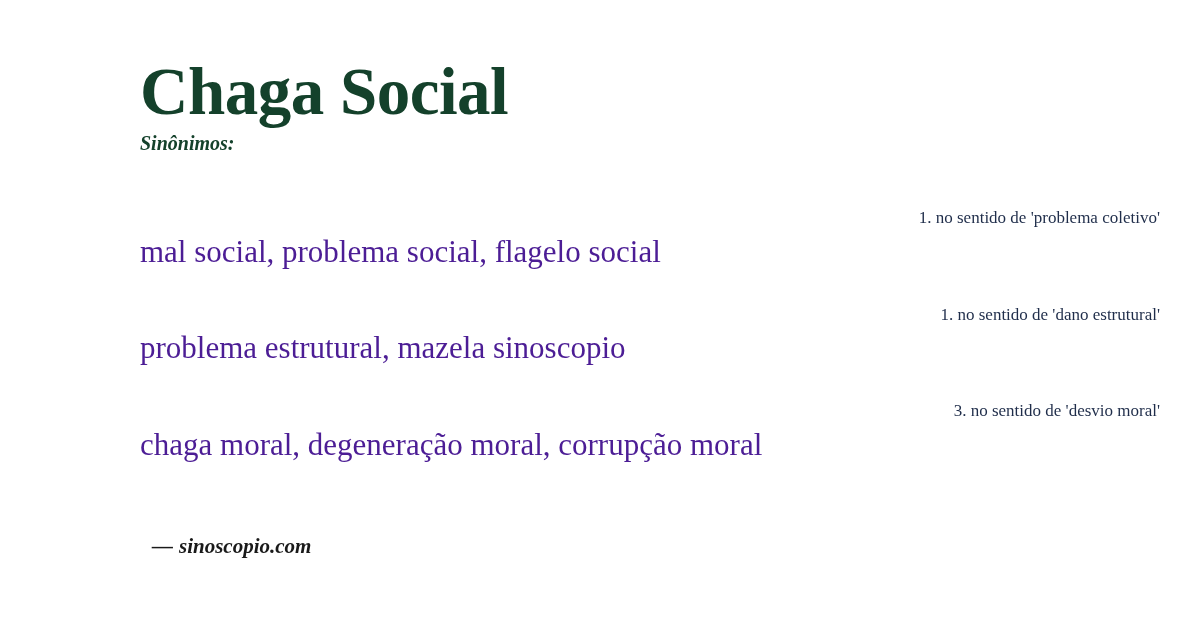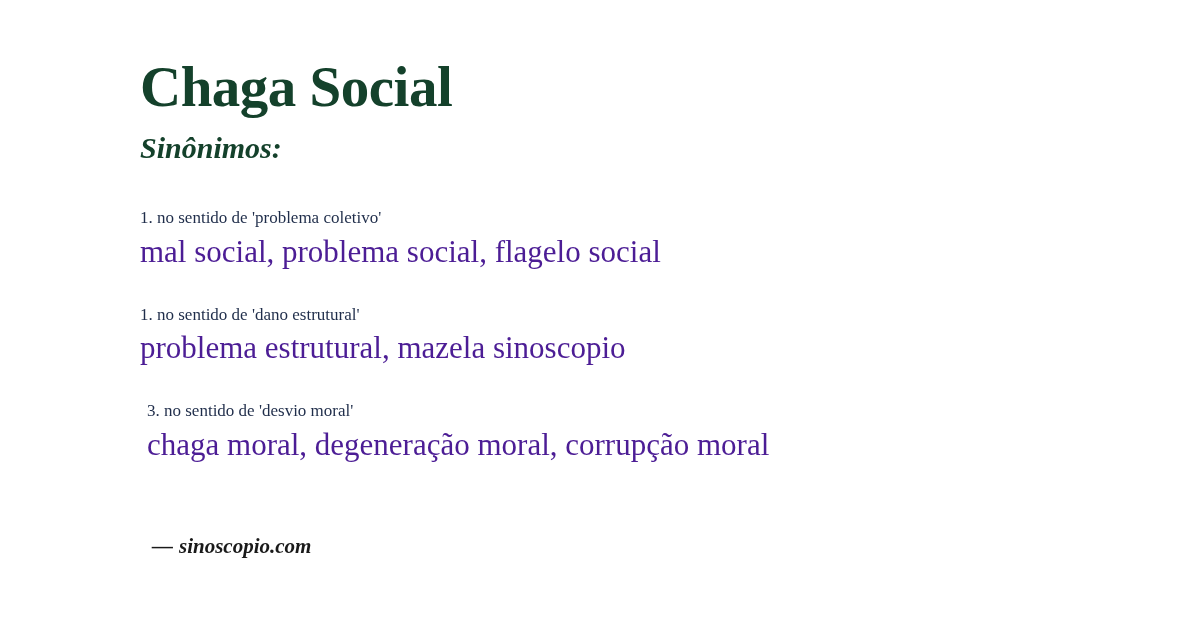--- a/index.html
+++ b/index.html
@@ -27,37 +27,37 @@
   }
 
   
   .title {
     position: absolute;
     left: 0;
     top: 58px;
     margin: 0;
     font-family: "Liberation Serif", "DejaVu Serif", serif;
     font-weight: 700;
-    font-size: 57px;
+    font-size: 67px;
     line-height: 1.0;
     letter-spacing: -0.5px;
     color: #14412b;
     white-space: nowrap;
   }
 
   
   .subtitle {
     position: absolute;
     left: 0;
     top: 133px;
     margin: 0;
     font-family: "Liberation Serif", "DejaVu Serif", serif;
     font-weight: 700;
     font-style: italic;
-    font-size: 30px;
+    font-size: 20px;
     line-height: 1.0;
     color: #14412b;
     white-space: nowrap;
   }
 
   
   .senses {
     position: absolute;
     left: 0;
     top: 207px;
@@ -65,30 +65,30 @@
     margin: 0;
     padding: 0;
     list-style: none;
   }
   .sense-block {
     margin: 0 0 33px 0;
     padding: 0;
   }
   .sense-block:last-child {
     margin-bottom: 0;
-    margin-left: 7px;
   }
   .sense-label {
     display: block;
     font-family: "Liberation Serif", "DejaVu Serif", serif;
     font-weight: 400;
     font-size: 17px;
     line-height: 1.35;
     color: #1f2d4a;
     white-space: nowrap;
+    text-align: right;
   }
   .sense-synonyms {
     display: block;
     margin-top: 4px;
     font-family: "Liberation Serif", "DejaVu Serif", serif;
     font-weight: 400;
     font-size: 31px;
     line-height: 1.18;
     color: #4c1d95;
     white-space: nowrap;

